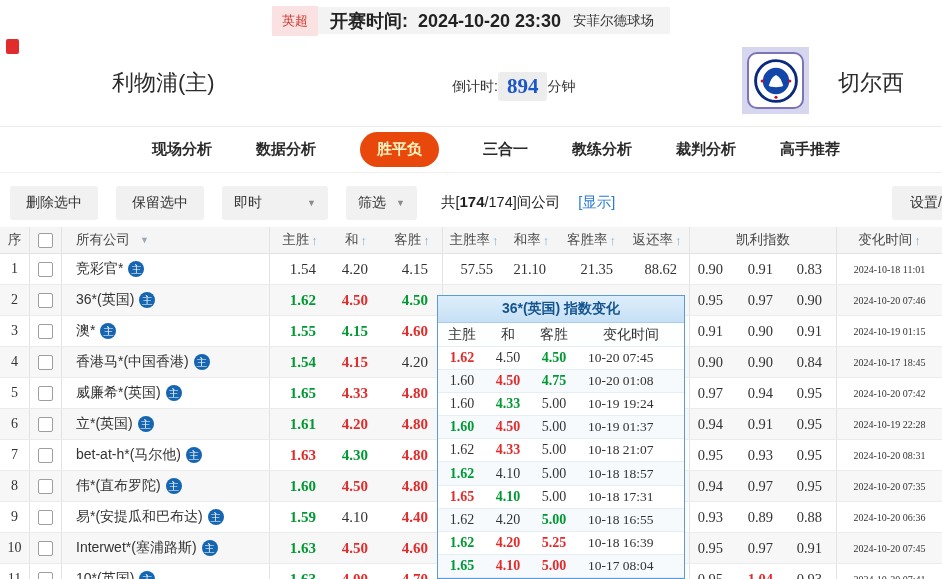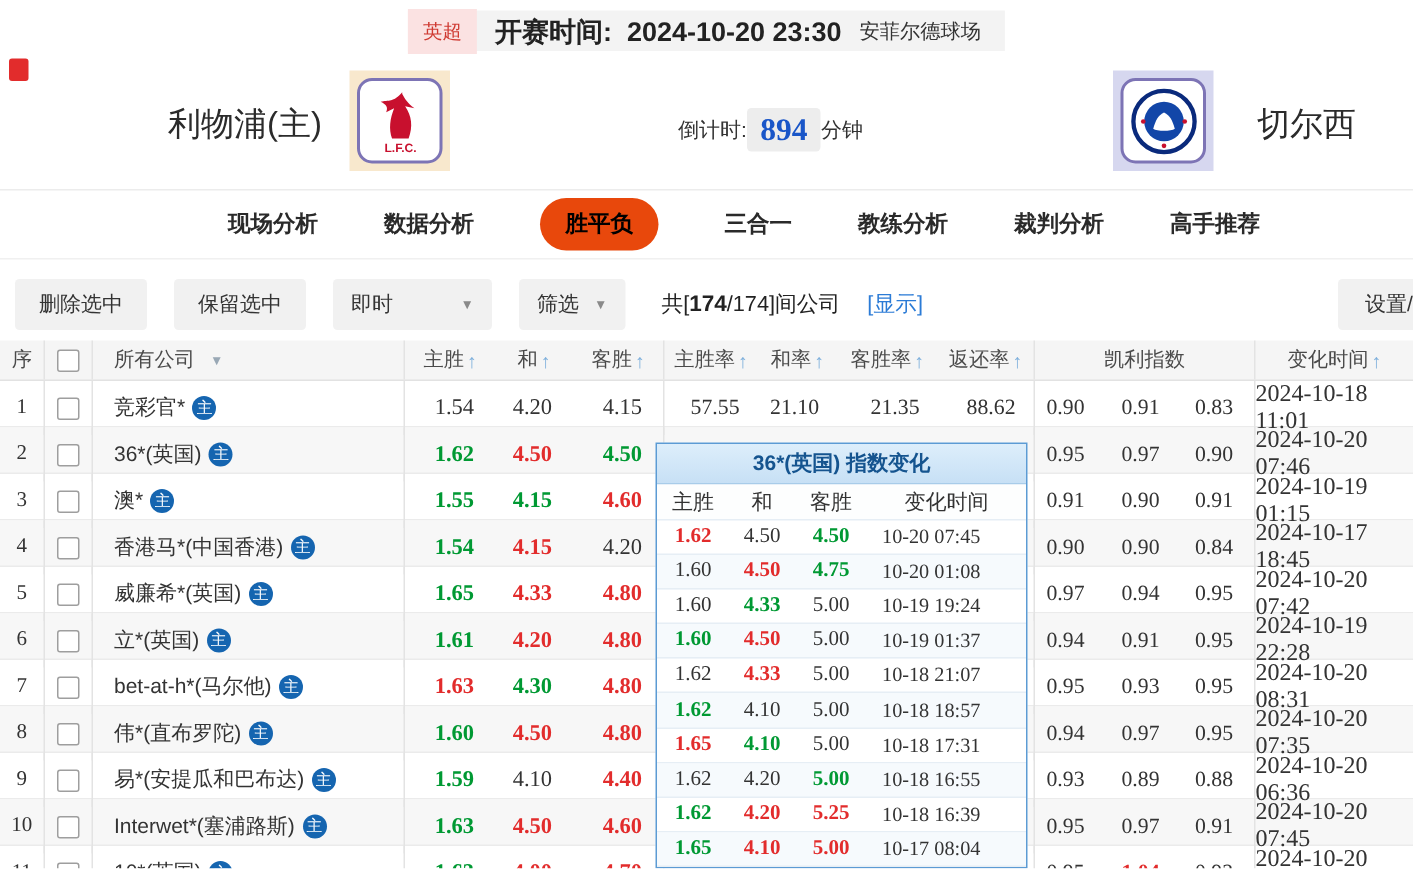--- a/index.html
+++ b/index.html
@@ -31,21 +31,21 @@
   .countdown { position:absolute; left:452px; top:72px; display:flex; align-items:center; font-size:14px; color:#333; }
   .cd-value { background:#ededed; border-radius:3px; padding:2px 9px; color:#1a56c8; font-size:21px; font-weight:bold; }
 
   
   .nav {
     position:absolute; top:126px; left:0; right:0; height:47px;
     border-top:1px solid #ececec; border-bottom:1px solid #f0f0f0;
     display:flex; align-items:center; justify-content:center; gap:44px; padding-left:50px;
   }
   .tab { font-size:15px; font-weight:bold; color:#2a2a2a; cursor:pointer; }
-  .tab.active { background:var(--orange,#e8480c); color:#000000; padding:8px 17px; border-radius:18px; }
+  .tab.active { background:var(--orange,#e8480c); color:#fef9c3; padding:8px 17px; border-radius:18px; }
 
   
   .toolbar { position:absolute; top:186px; left:10px; right:0; height:33px; display:flex; align-items:center; gap:18px; }
   .tbtn { background:#f1f1f1; border:none; border-radius:3px; padding:8px 16px; font-size:14px; color:#333; font-family:inherit; cursor:pointer; white-space:nowrap; }
   .dd { background:#f1f1f1; border-radius:3px; padding:8px 12px; font-size:14px; display:flex; align-items:center; cursor:pointer; }
   .dd-time { width:106px; justify-content:space-between; }
   .dd-filter { gap:10px; }
   .arr { font-size:9px; color:#8a8a8a; }
   .count { font-size:14.5px; color:#222; margin-left:6px; white-space:nowrap; }
   .count b { font-size:15px; }
@@ -62,21 +62,21 @@
   .trow.alt { background:#f7f7f7; }
   .thead { height:27px; background:#f5f5f5; color:#4a4a4a; font-size:13.5px; border-bottom:1px solid #e2e2e2; }
   .c { height:100%; display:flex; align-items:center; }
   .bR { border-right:1px solid #e3e3e3; }
   .cNo { justify-content:center; }
   .cCb { justify-content:center; }
   .cCo { padding-left:14px; gap:5px; }
   .hC { justify-content:center; gap:2px; }
   .rA { justify-content:flex-end; padding-right:14px; }
   .rA2 { justify-content:flex-end; padding-right:12px; }
-  .cT { justify-content:center; font-size:16px; }
+  .cT { justify-content:center; font-size:10px; }
   .up { color:#7fb0dc; font-size:13px; }
   .dropArr { font-size:9px; color:#99a8b5; margin-left:5px; }
   .odds { font-size:15px; }
   .rate,.kel { font-size:14.5px; }
   .c-k { color:#333; }
   .c-g { color:var(--green,#009933); font-weight:bold; }
   .c-r { color:var(--red,#e22c2c); font-weight:bold; }
   .zhu {
     width:16px; height:16px; border-radius:50%; background:var(--badge-blue,#1565b0);
     color:#fff; font-size:10.5px; line-height:16px; text-align:center; flex:none;
@@ -110,28 +110,20 @@
 
   <div class="corner-ico"></div>
 
   <div class="topbar">
     <span class="league">英超</span>
     <span class="ko"><span>开赛时间:</span>&nbsp;&nbsp;<span>2024-10-20 23:30</span></span>
     <span class="venue">安菲尔德球场</span>
   </div>
 
   <div class="team-name home-name">利物浦(主)</div>
-  <div class="logo-tile home-tile">
-    <div class="logo-inner">
-      <svg viewBox="0 0 40 40" width="46" height="46">
-        <path d="M21 3 C16 9 13 7.5 8.5 8.5 c3.4 1.8 4.4 3 3.2 6.2 l4.6 -2.4 c-2.4 6 -3.2 12 -1.2 17.6 h9.6 c2.6 -7.4 1.8 -13 -2 -18.8 l5.4 1.2 c-4 -3 -5.2 -5 -7.1 -8.3z" fill="#c8102e"></path>
-        <text x="20" y="37.5" text-anchor="middle" font-size="7" font-weight="bold" fill="#c8102e" font-family="Liberation Sans, sans-serif">L.F.C.</text>
-      </svg>
-    </div>
-  </div>
 
   <div class="countdown">
     <span>倒计时:</span>
     <span class="cd-value num">894</span>
     <span>分钟</span>
   </div>
 
   <div class="logo-tile away-tile">
     <div class="logo-inner">
       <svg viewBox="0 0 40 40" width="48" height="48">

